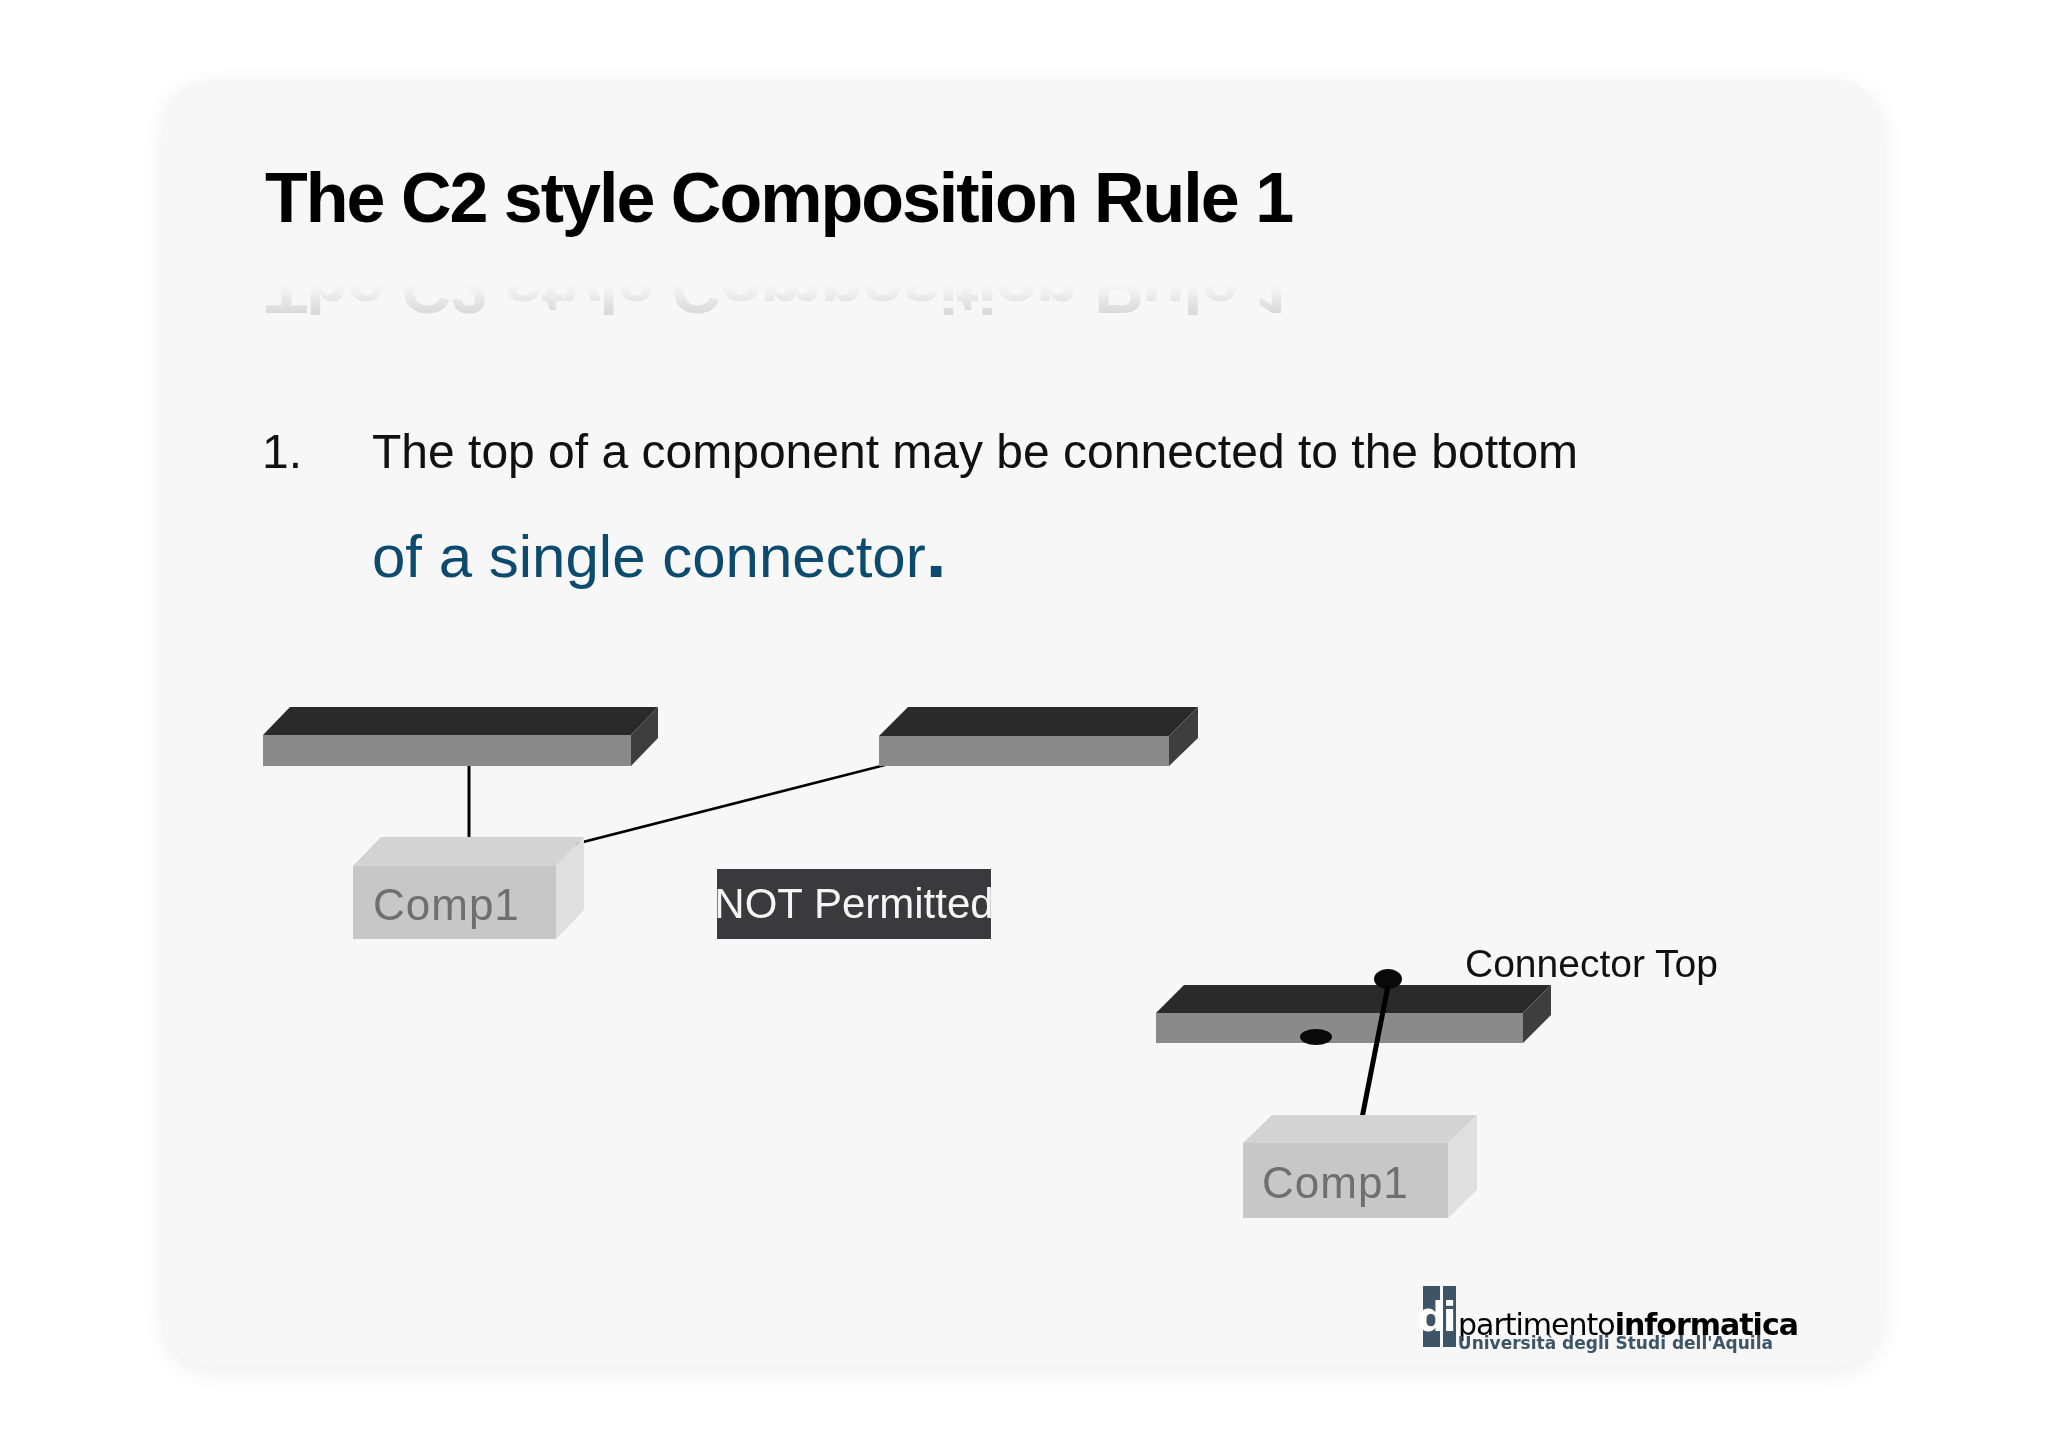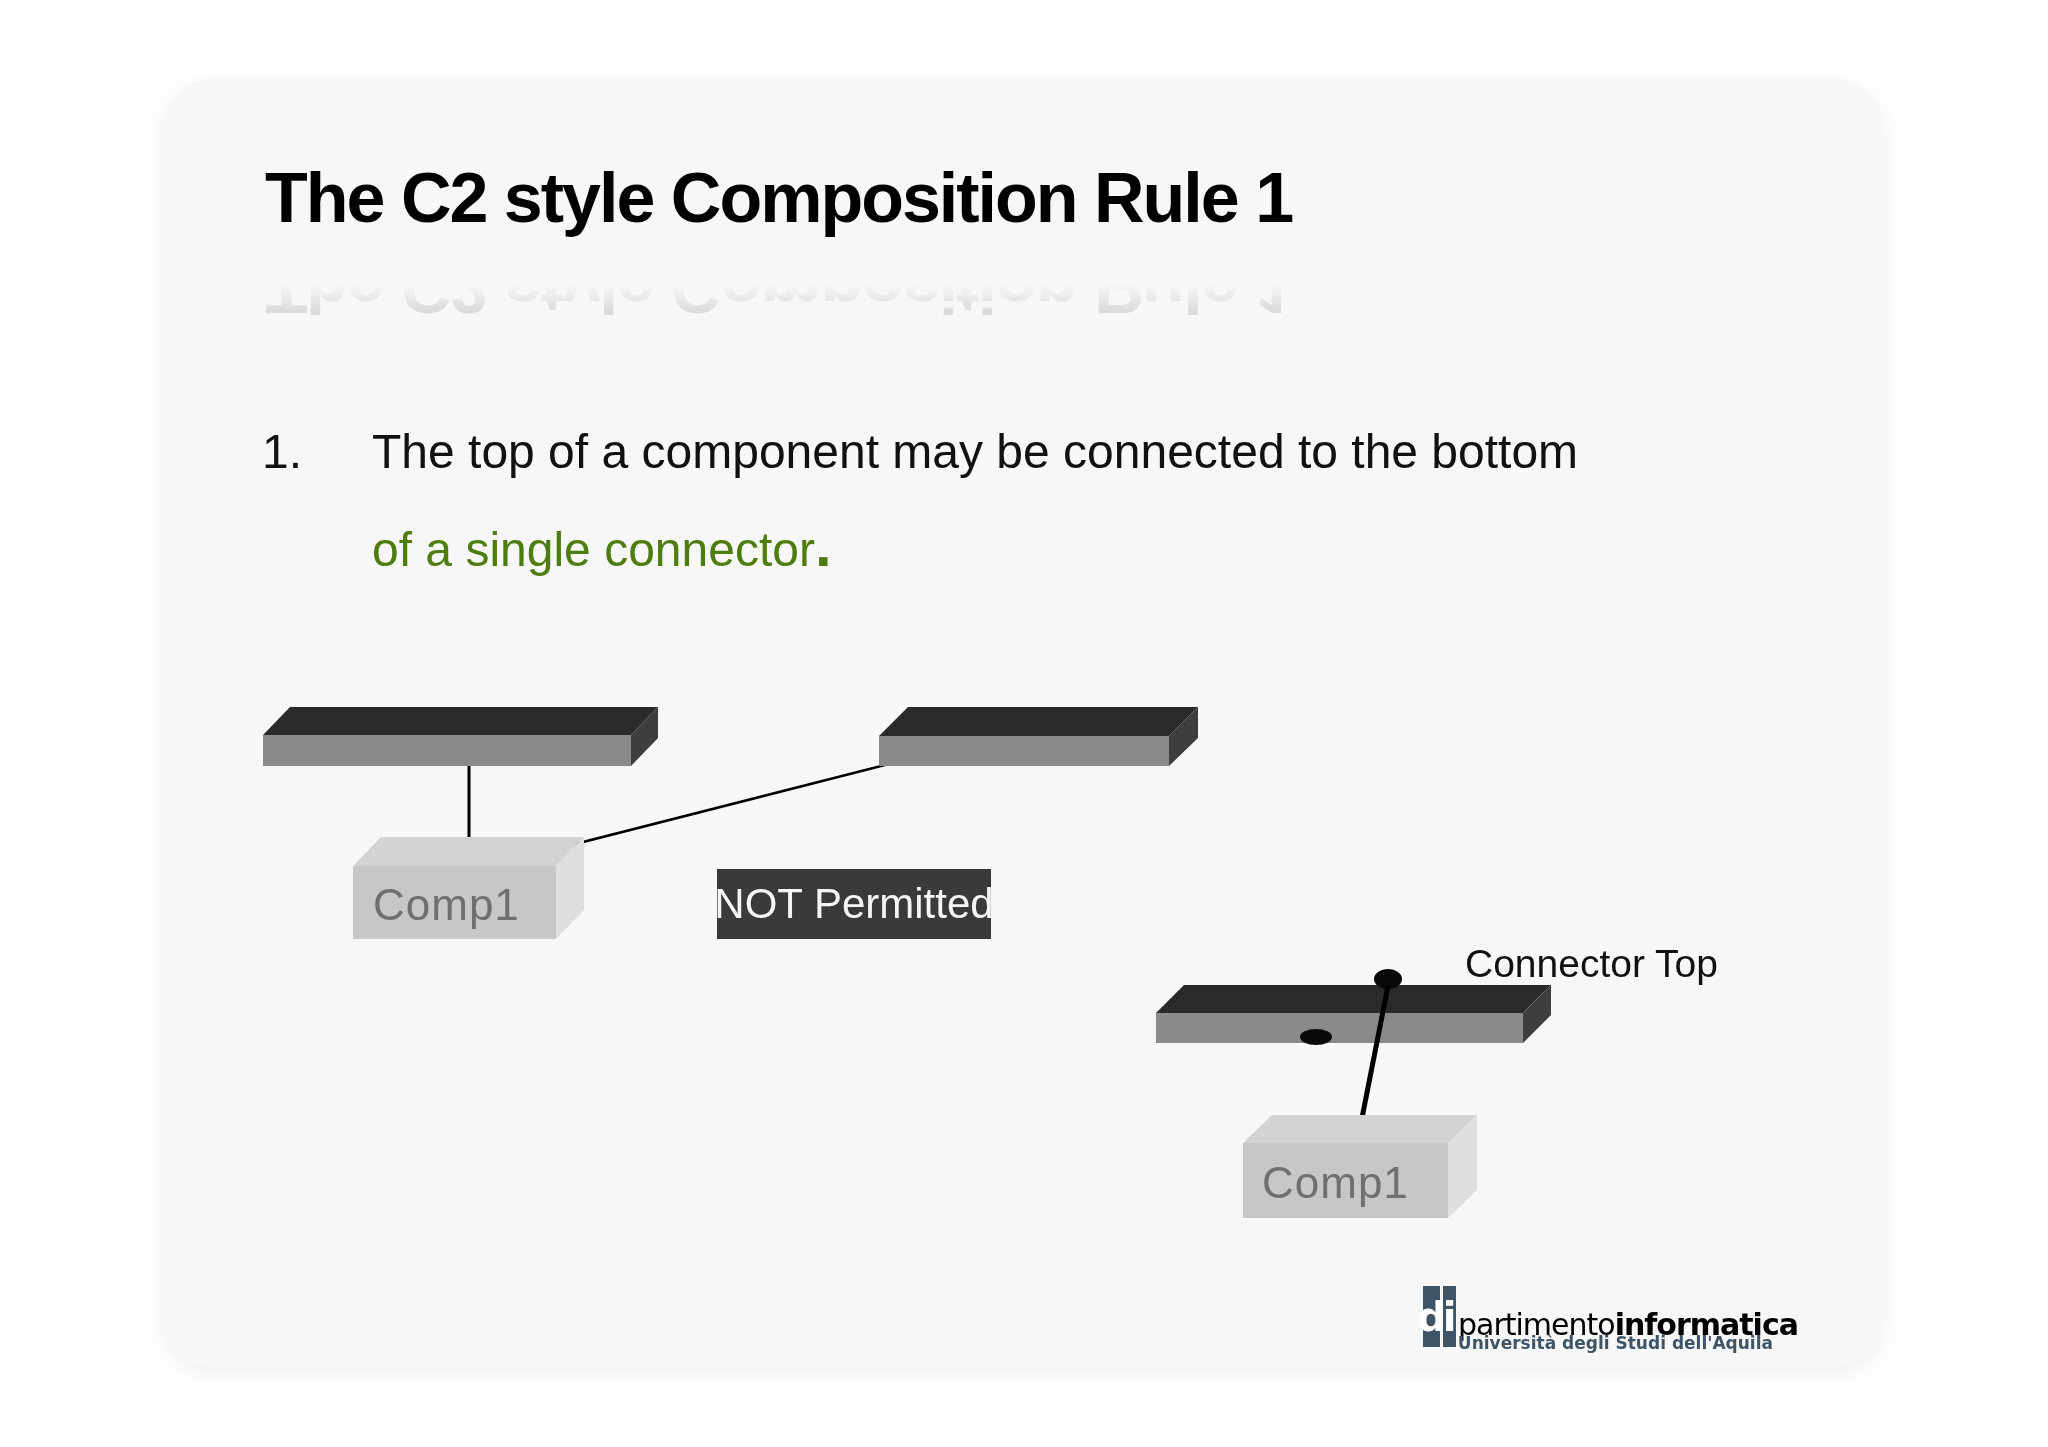--- a/index.html
+++ b/index.html
@@ -61,22 +61,22 @@
     left: 372px;
     top: 424px;
     font-size: 48px;
     color: #111111;
     white-space: nowrap;
   }
   .bullet-line2 {
     position: absolute;
     left: 372px;
     top: 522px;
-    font-size: 48px;
-    color: #4d7c0f;
+    font-size: 60px;
+    color: #0c4a6e;
     white-space: nowrap;
   }
   .bullet-period {
     font-weight: 700;
     font-size: 1.25em;
     line-height: 0;
   }
   .diagram-svg {
     position: absolute;
     left: 0;

